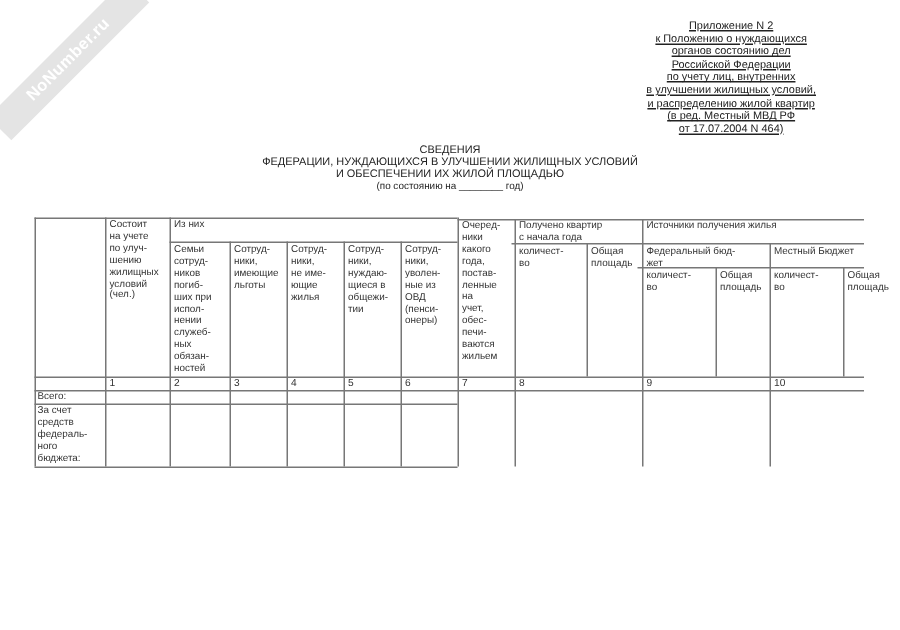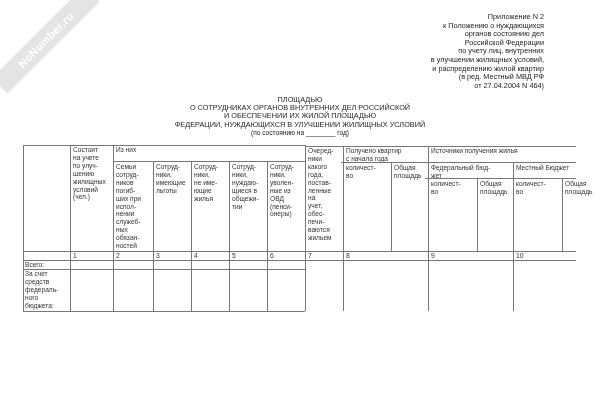--- a/index.html
+++ b/index.html
@@ -1,21 +1,21 @@
 <!DOCTYPE html>
 <html><head>
 <meta charset="utf-8">
 <style>
   html, body { margin:0; padding:0; }
   body { width:600px; height:420px; background:#fff; position:relative; overflow:hidden;
          font-family:"Liberation Sans", sans-serif; color:#222; }
   .watermark { position:absolute; left:-6px; top:20px; width:130px; height:22px; background:#e4e4e4;
                transform:rotate(-45deg); transform-origin:left top; top:78px; left:-8px;
                color:#fff; font-weight:bold; font-size:11px; line-height:22px; text-align:center; letter-spacing:0.3px; }
-  .appendix { position:absolute; right:56px; top:13px; text-align:right; font-size:7.3px; line-height:8.6px; }
+  .appendix { position:absolute; right:56px; top:13px; text-align:center; font-size:7.3px; line-height:8.6px;text-decoration:underline; }
   .appendix div { white-space:nowrap; }
   .title { position:absolute; left:150px; width:300px; top:96px; text-align:center; font-size:7.3px; line-height:8.2px; }
   .title .sub { font-size:6.6px; }
   .hl { position:absolute; height:0; border-top:1px solid #777; }
   .vl { position:absolute; width:0; border-left:1px solid #777; }
   .cell { position:absolute; font-size:6.6px; line-height:7.9px; color:#333; white-space:pre-line; }
   .num { position:absolute; font-size:6.8px; line-height:8px; color:#333; }
 </style>
 </head>
 <body>
@@ -24,28 +24,27 @@
 
 <div class="appendix">
   <div>Приложение N 2</div>
   <div>к Положению о нуждающихся</div>
   <div>органов состоянию дел</div>
   <div>Российской Федерации</div>
   <div>по учету лиц, внутренних</div>
   <div>в улучшении жилищных условий,</div>
   <div>и распределению жилой квартир</div>
   <div>(в ред. Местный МВД РФ</div>
-  <div>от 27.04.2004 N 464)</div>
+  <div>от 17.07.2004 N 464)</div>
 </div>
 
 <div class="title">
-  <div>ПЛОЩАДЬЮ</div>
-  <div>О СОТРУДНИКАХ ОРГАНОВ ВНУТРЕННИХ ДЕЛ РОССИЙСКОЙ</div>
+  <div>СВЕДЕНИЯ</div>
+  <div>ФЕДЕРАЦИИ, НУЖДАЮЩИХСЯ В УЛУЧШЕНИИ ЖИЛИЩНЫХ УСЛОВИЙ</div>
   <div>И ОБЕСПЕЧЕНИИ ИХ ЖИЛОЙ ПЛОЩАДЬЮ</div>
-  <div>ФЕДЕРАЦИИ, НУЖДАЮЩИХСЯ В УЛУЧШЕНИИ ЖИЛИЩНЫХ УСЛОВИЙ</div>
   <div class="sub">(по состоянию на ________ год)</div>
 </div>
 
 <div>
 
   <div class="hl" style="left:23px; top:145px; width:282px;"></div>
   <div class="hl" style="left:305px; top:146px; width:271px;"></div>
   <div class="hl" style="left:113px; top:161px; width:192px;"></div>
   <div class="hl" style="left:341px; top:162px; width:235px;"></div>
   <div class="hl" style="left:425px; top:178px; width:151px;"></div>

